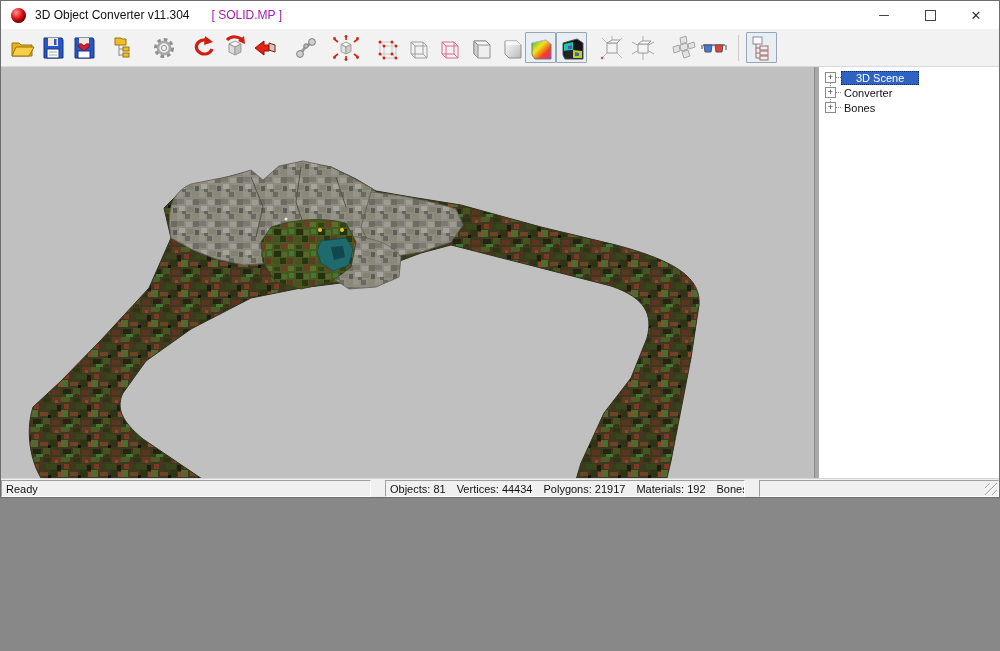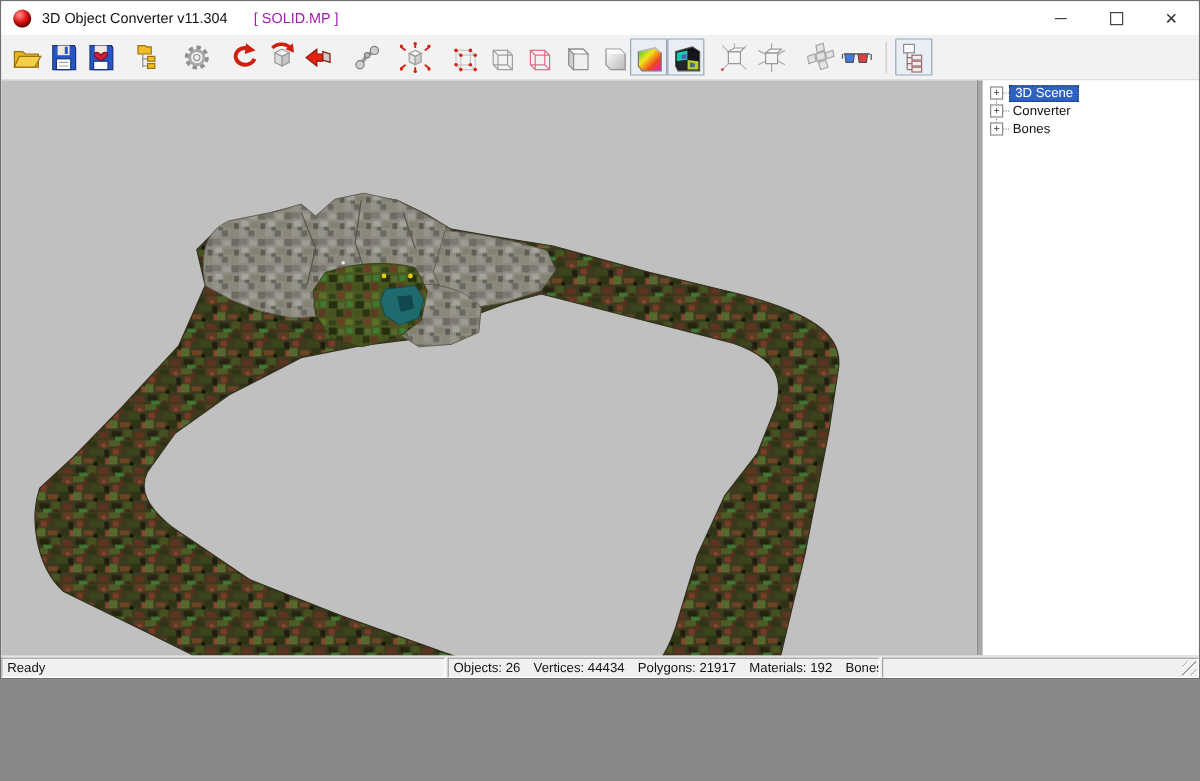--- a/index.html
+++ b/index.html
@@ -1,16 +1,16 @@
 <!DOCTYPE html>
 <html><head>
 <meta charset="utf-8">
 <style>
   html,body{margin:0;padding:0;background:#888;font-family:"Liberation Sans",sans-serif;}
-  #app{width:1000px;height:566px;background:#fff;border:1px solid #6e6e6e;box-sizing:border-box;
+  #app{width:1000px;height:498px;background:#fff;border:1px solid #6e6e6e;box-sizing:border-box;
        display:flex;flex-direction:column;overflow:hidden;}
 
   
   .titlebar{height:28px;flex:0 0 28px;background:#fff;display:flex;align-items:center;position:relative;}
   .app-icon{width:15px;height:15px;border-radius:50%;margin:0 9px 0 10px;
             background:radial-gradient(circle at 35% 30%, #ff9090 0%, #e01010 45%, #8c0000 100%);
             box-shadow:inset -1px -2px 3px rgba(0,0,0,.45);}
   .title-text{font-size:12px;color:#111;}
   .doc-text{font-size:12px;color:#a21caf;margin-left:22px;}
   .win-controls{position:absolute;right:0;top:0;height:100%;display:flex;}
@@ -40,25 +40,25 @@
   .viewport svg{position:absolute;left:0;top:0;}
   .splitter{flex:0 0 4px;background:#a8a8a8;border-left:1px solid #8a8a8a;}
   .sidepanel{flex:0 0 180px;background:#ffffff;position:relative;font-size:11px;color:#111;
              padding-top:3px;box-sizing:border-box;}
   .tree-vline{position:absolute;left:11px;top:12px;height:31px;border-left:1px dotted #8a8a8a;}
   .tree-row{display:flex;align-items:center;height:15px;padding-left:6px;position:relative;}
   .expander{width:9px;height:9px;border:1px solid #8a8a8a;background:#fff;display:flex;align-items:center;
             justify-content:center;font-size:9px;line-height:7px;color:#333;flex:0 0 9px;box-sizing:content-box;}
   .tree-dash{width:5px;border-top:1px dotted #8a8a8a;height:0;}
   .tree-label{padding:0 3px;white-space:nowrap;}
-  .tree-label.selected{background:#2e63c4;color:#fff;border:1px dotted #10306e;padding:0 4px;}
+  .tree-label.selected{background:#2e63c4;color:#fff;border:1px dotted #10306e;padding:0 14px;}
 
   
   .statusbar{height:19px;flex:0 0 19px;background:#f0f0f0;display:flex;align-items:stretch;
-             border-top:1px solid #d4d4d4;font-size:11px;color:#111;padding-top:1px;box-sizing:border-box;gap:2px;}
+             border-top:1px solid #d4d4d4;font-size:11px;color:#111;padding-top:1px;box-sizing:border-box;gap:14px;}
   .scell{border:1px solid;border-color:#9f9f9f #ffffff #ffffff #9f9f9f;display:flex;align-items:center;
          padding:0 4px;box-sizing:border-box;white-space:nowrap;overflow:hidden;}
   .scell-ready{flex:0 0 370px;}
   .scell-stats{flex:0 0 360px;}
   .scell-fill{flex:1 1 auto;position:relative;}
   .stat-pair{margin-right:11px;}
   .grip{position:absolute;right:1px;bottom:1px;width:12px;height:12px;
         background:repeating-linear-gradient(135deg,transparent 0 3px,#9f9f9f 3px 4px,#fff 4px 5px);}
 </style>
 </head>
@@ -424,21 +424,21 @@
           </div>
         </div>
     </div>
   </div>
 
   <div class="statusbar">
     <div class="scell scell-ready">
       <span>Ready</span>
     </div>
     <div class="scell scell-stats" id="statstats">
-        <span class="stat-pair">Objects: 26</span>
+        <span class="stat-pair">Objects: 81</span>
         <span class="stat-pair">Vertices: 44434</span>
         <span class="stat-pair">Polygons: 21917</span>
         <span class="stat-pair">Materials: 192</span>
         <span class="stat-pair">Bones: 1</span>
       </div>
     <div class="scell scell-fill">
       <span class="grip"></span>
     </div>
   </div>
 

